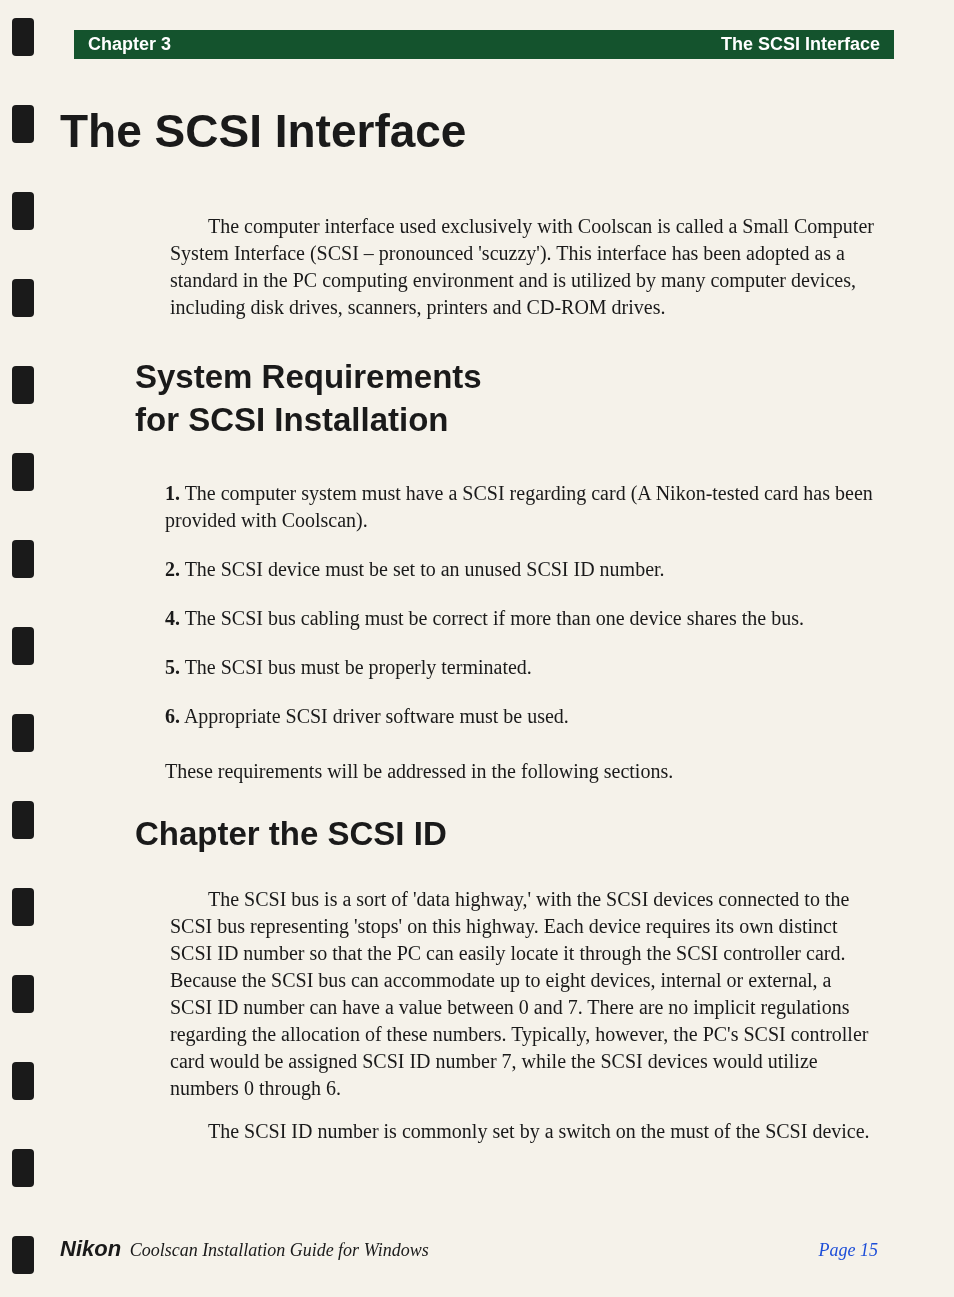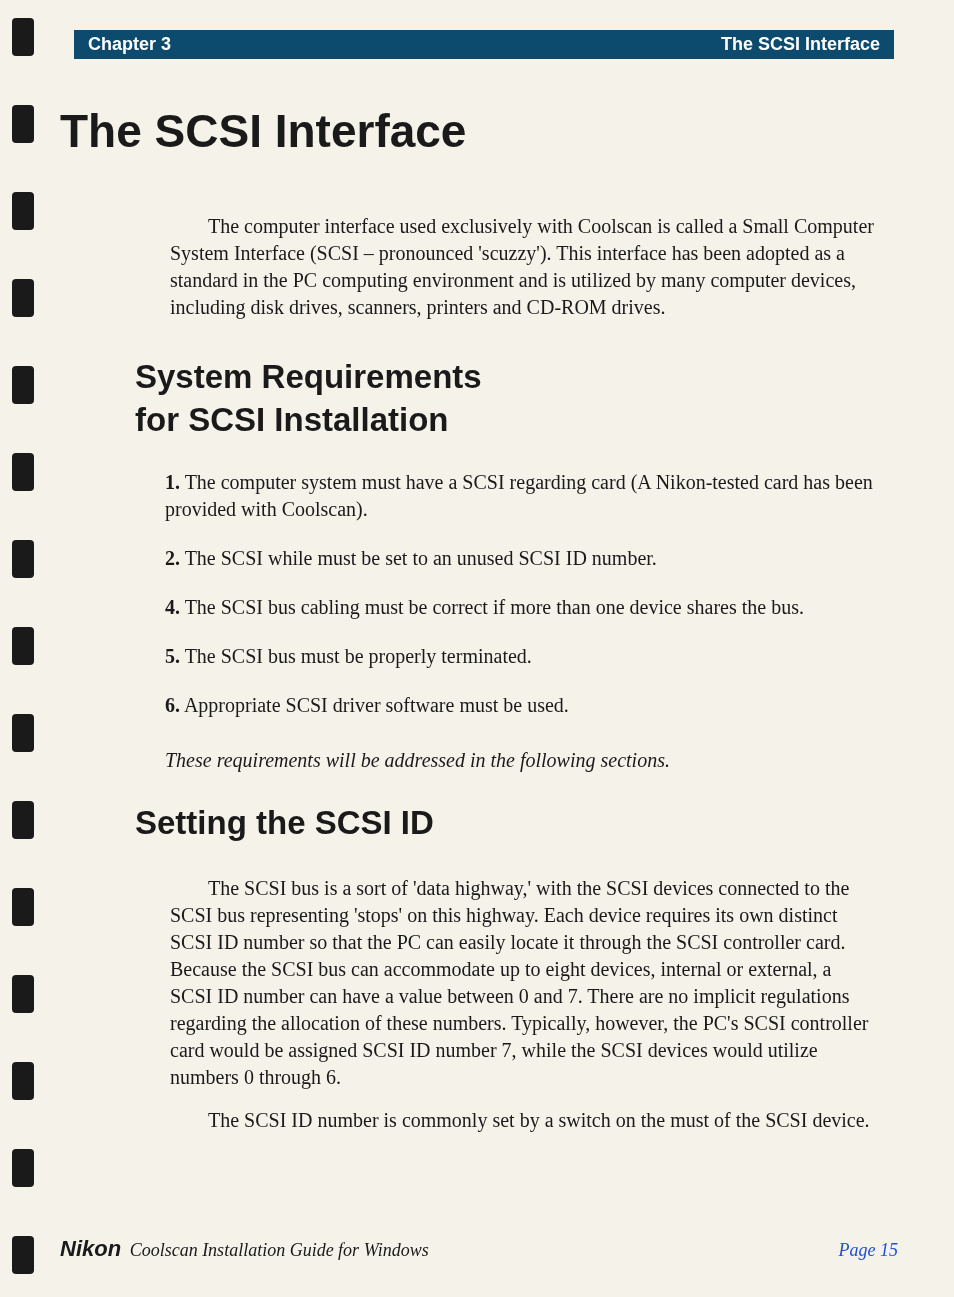--- a/index.html
+++ b/index.html
@@ -27,21 +27,21 @@
       left: 12px;
       width: 22px;
       height: 38px;
       background: #1a1a1a;
       border-radius: 4px;
     }
     .page-content {
       padding: 30px 60px 30px 60px;
     }
     .header-bar {
-      background: #0c4a6e;
+      background: #14532d;
       color: #fff;
       display: flex;
       justify-content: space-between;
       padding: 4px 14px;
       font-family: Arial, Helvetica, sans-serif;
       font-weight: bold;
       font-size: 18px;
       margin-bottom: 45px;
       margin-left: 14px;
     }
@@ -65,40 +65,40 @@
     }
     .body-text p {
       margin-bottom: 16px;
     }
     .section-heading {
       font-family: Arial, Helvetica, sans-serif;
       font-weight: 900;
       font-size: 33px;
       margin-left: 75px;
       margin-top: 35px;
-      margin-bottom: 27px;
+      margin-bottom: 38px;
       color: #1a1a1a;
       line-height: 1.3;
     }
     .list-item {
       font-size: 20px;
       line-height: 1.35;
       margin-left: 105px;
       margin-right: 20px;
       margin-bottom: 22px;
       color: #1a1a1a;
     }
     .list-number {
       font-weight: bold;
     }
     .footer {
       position: absolute;
       bottom: 35px;
       left: 60px;
-      right: 56px;
+      right: 76px;
       display: flex;
       justify-content: space-between;
       align-items: baseline;
     }
     .footer-left {
       font-size: 18px;
       font-style: italic;
       color: #1a1a1a;
     }
     .footer-brand {
@@ -151,37 +151,37 @@
   <h2 class="section-heading">
     <span>System Requirements</span><br>
     <span>for SCSI Installation</span>
   </h2>
 
 
   <div class="list-item">
     <span class="list-number">1.</span> <span>The computer system must have a SCSI regarding card (A Nikon-tested card has been provided with Coolscan).</span>
   </div>
   <div class="list-item">
-    <span class="list-number">2.</span> <span>The SCSI while must be set to an unused SCSI ID number.</span>
+    <span class="list-number">2.</span> <span>The SCSI device must be set to an unused SCSI ID number.</span>
   </div>
   <div class="list-item">
     <span class="list-number">4.</span> <span>The SCSI bus cabling must be correct if more than one device shares the bus.</span>
   </div>
   <div class="list-item">
     <span class="list-number">5.</span> <span>The SCSI bus must be properly terminated.</span>
   </div>
   <div class="list-item">
     <span class="list-number">6.</span> <span>Appropriate SCSI driver software must be used.</span>
   </div>
 
-  <div class="list-item" style="margin-top: 28px; font-style: italic;">
+  <div class="list-item" style="margin-top: 28px;">
     <span>These requirements will be addressed in the following sections.</span>
   </div>
 
-  <h2 class="section-heading" style="margin-top: 28px; margin-bottom: 30px;">Setting the SCSI ID</h2>
+  <h2 class="section-heading" style="margin-top: 28px; margin-bottom: 30px;">Chapter the SCSI ID</h2>
 
   <div class="body-text indent-first">
     <p>The SCSI bus is a sort of 'data highway,' with the SCSI devices connected to the SCSI bus representing 'stops' on this highway. Each device requires its own distinct SCSI ID number so that the PC can easily locate it through the SCSI controller card. Because the SCSI bus can accommodate up to eight devices, internal or external, a SCSI ID number can have a value between 0 and 7. There are no implicit regulations regarding the allocation of these numbers. Typically, however, the PC's SCSI controller card would be assigned SCSI ID number 7, while the SCSI devices would utilize numbers 0 through 6.</p>
   </div>
 
   <div class="body-text indent-first" style="margin-top: 12px;">
     <p>The SCSI ID number is commonly set by a switch on the must of the SCSI device.</p>
   </div>
 
 </div>

